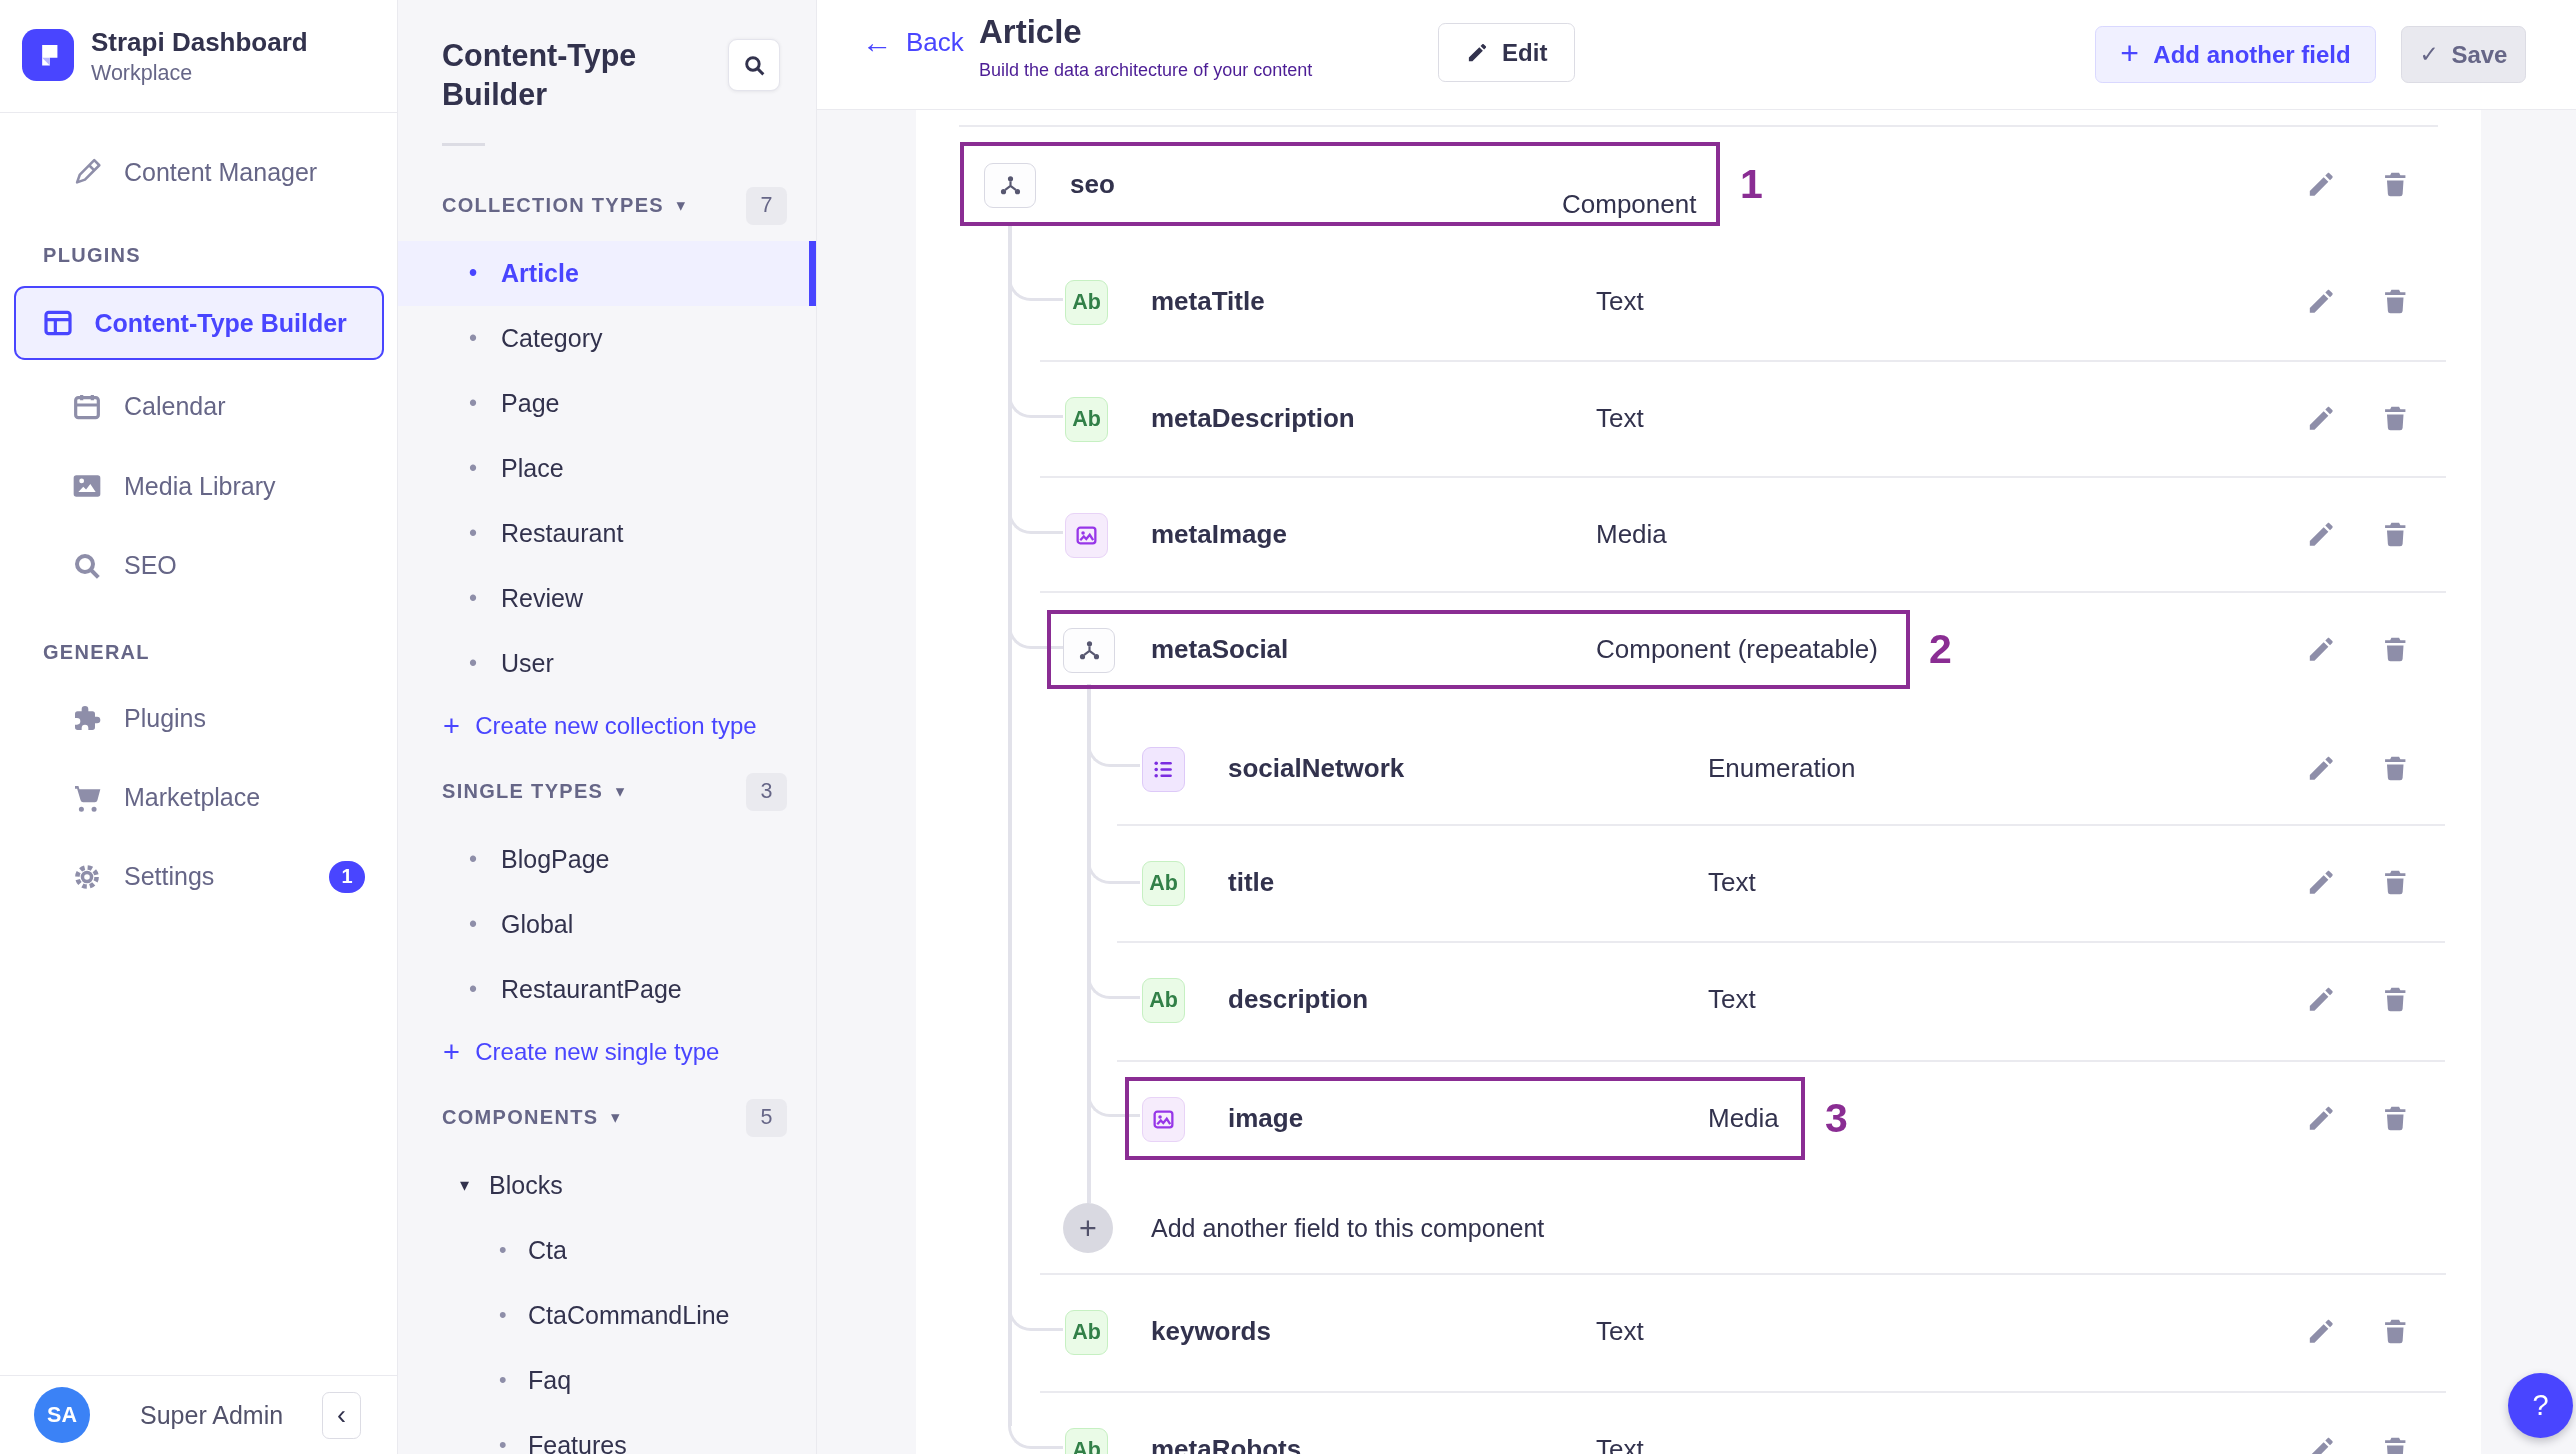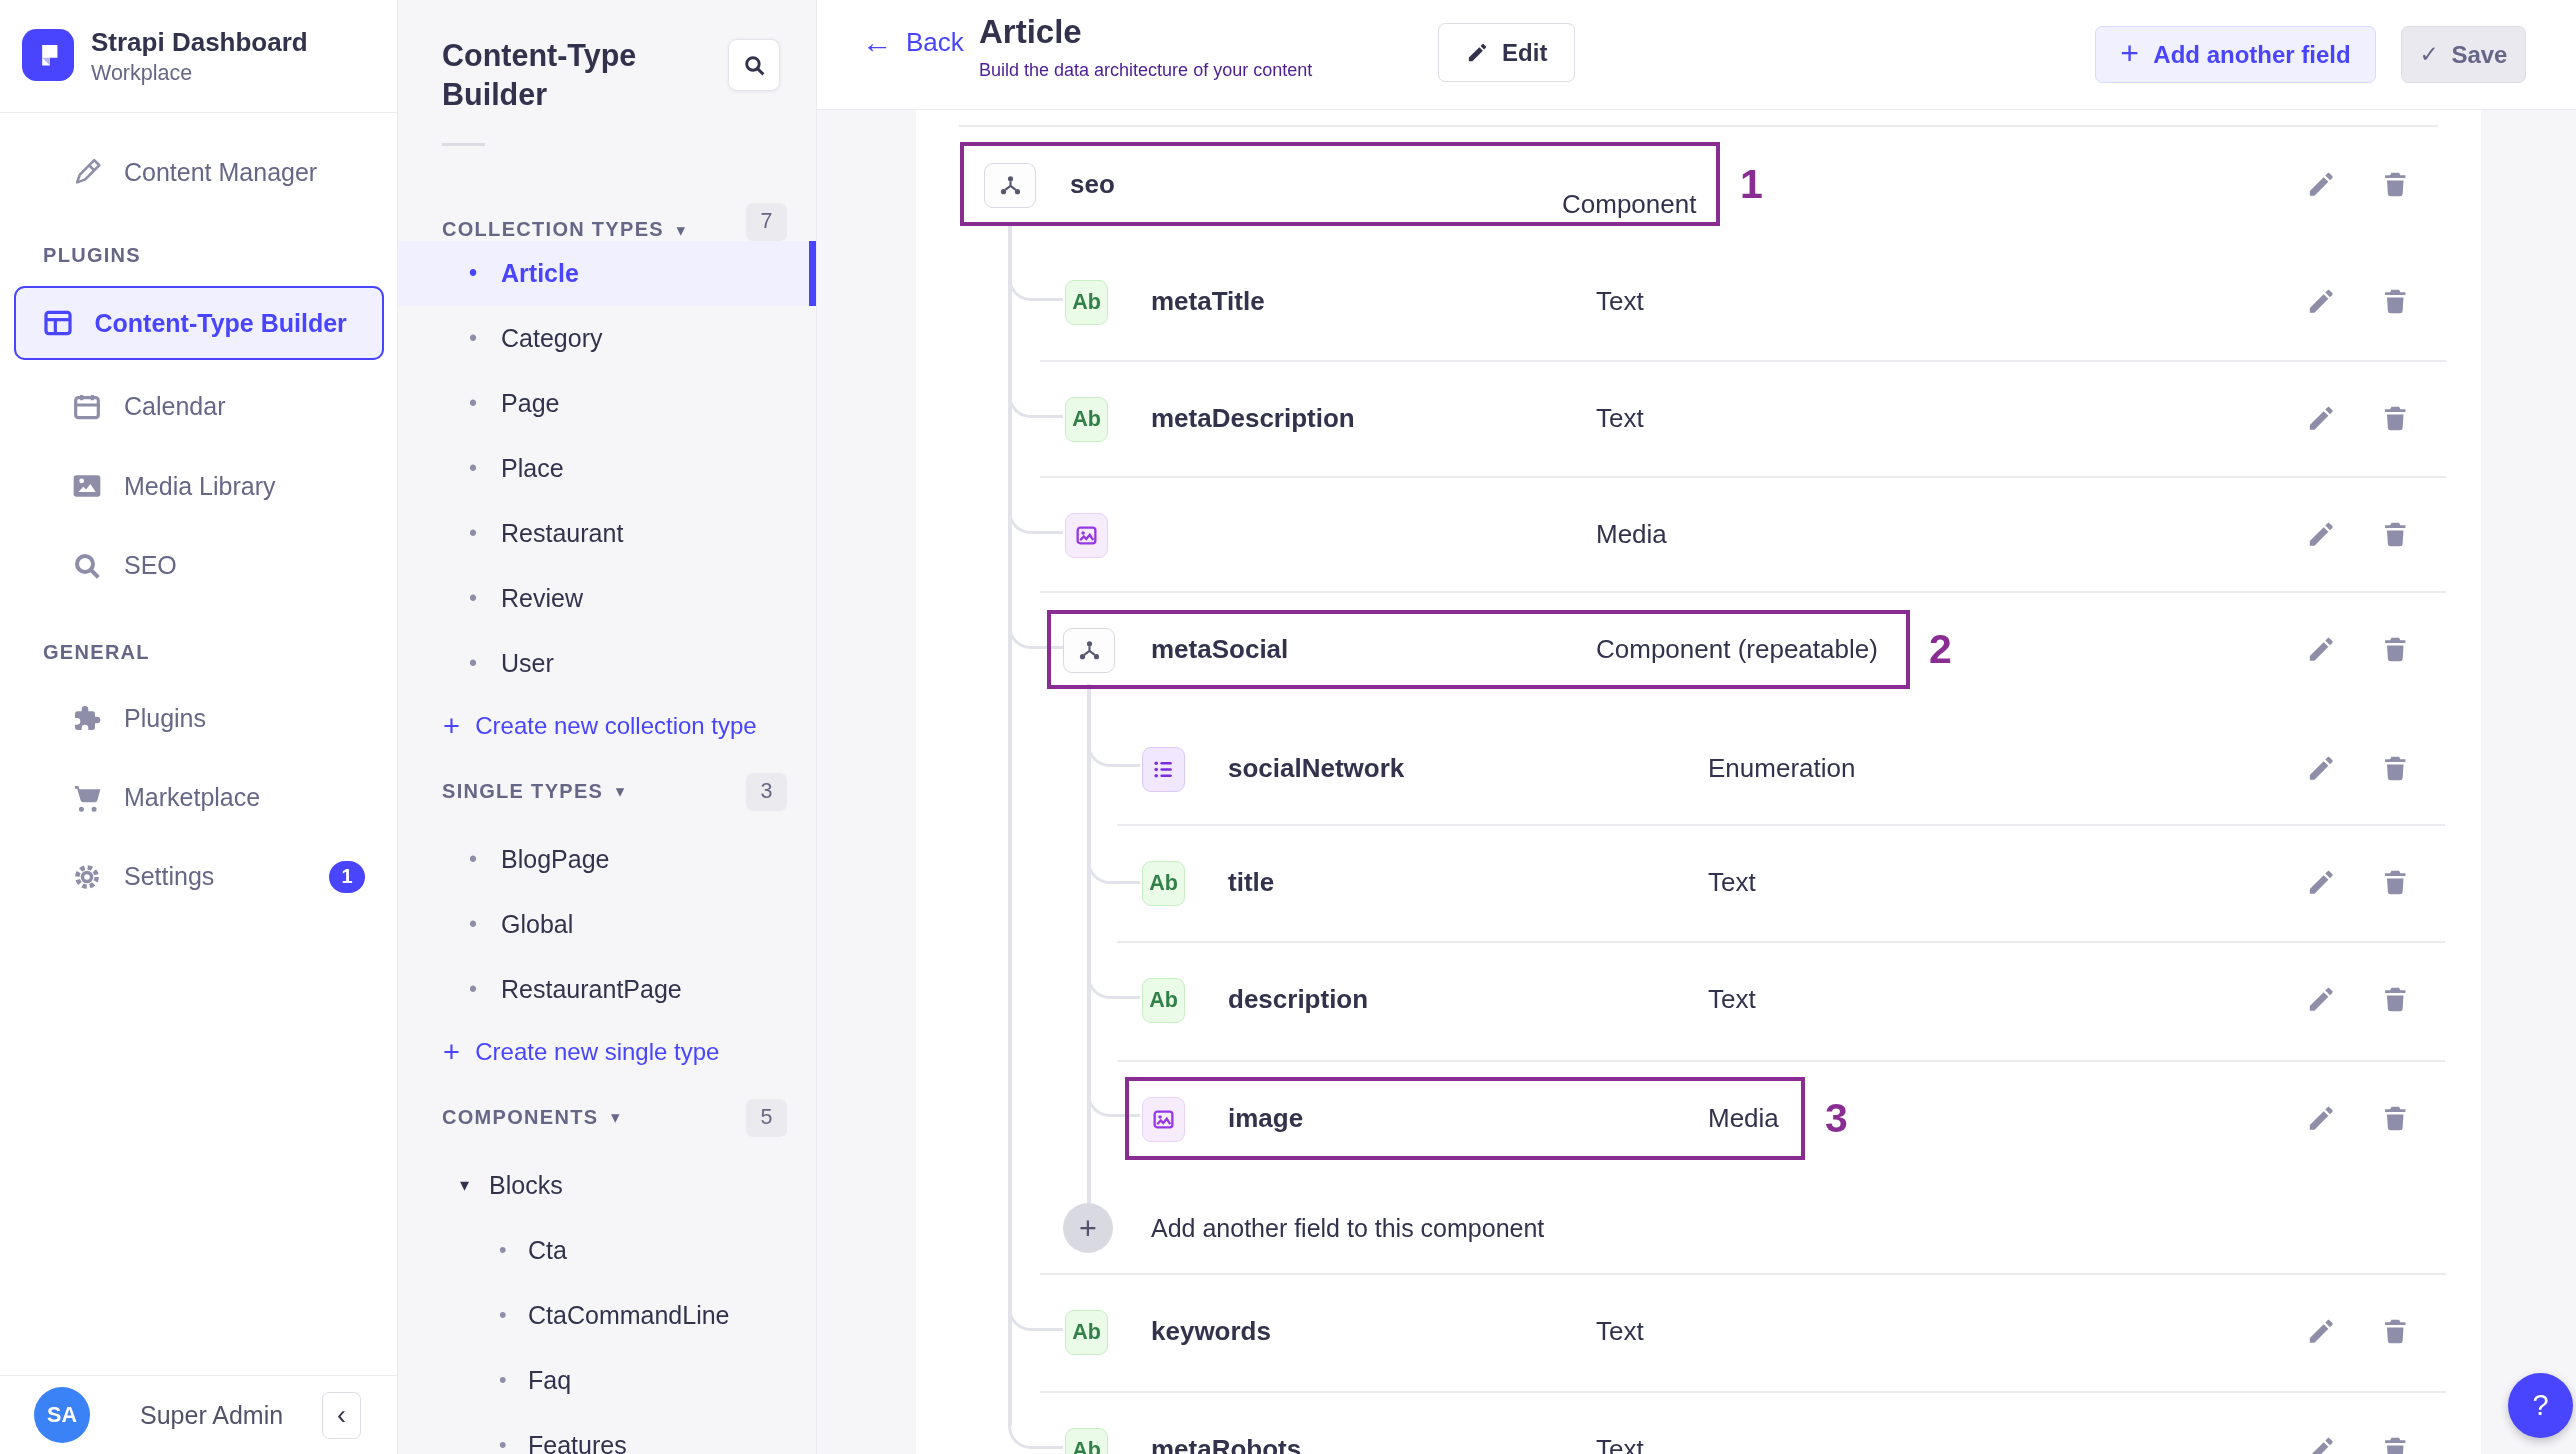--- a/index.html
+++ b/index.html
@@ -32,21 +32,21 @@
 
   
   .subnav { position:absolute; left:398px; top:0; width:419px; height:1454px; background:#f6f6f9; border-right:0.9px solid #eaeaef; overflow:hidden; }
   .subnav-title { margin:36px 0 0 44px; width:251px; font-size:30.5px; line-height:39px; font-weight:700; color:#32324d; }
   .search-btn { position:absolute; left:330px; top:39px; width:52px; height:52px; background:#fff; border:0.9px solid #e4e4ec; border-radius:9px; display:flex; align-items:center; justify-content:center; box-shadow:0 0.9px 3.6px rgba(33,33,52,.08); color:#32324d; }
   .subnav-dash { margin:29px 0 0 44px; width:43px; height:2.7px; background:#dcdce4; }
   .sn-header { height:70px; display:flex; align-items:center; padding:0 29px 0 44px; }
   .sn-header .sh-label { font-size:20px; font-weight:700; letter-spacing:1.3px; color:#666687; }
   .sn-header .sh-chev { margin-left:12.6px; font-size:17px; color:#666687; }
   .count-badge { margin-left:auto; width:41px; height:38px; background:#eaeaef; border-radius:7.2px; font-size:21.5px; color:#666687; display:flex; align-items:center; justify-content:center; }
-  .first-header { margin-top:25px;align-items:flex-end; }
+  .first-header { margin-top:25px; }
   .sn-item { position:relative; height:65px; display:flex; align-items:center; padding-left:71px; font-size:25px; color:#32324d; }
   .sn-item .dot { color:#8e8ea9; margin-right:24px; font-size:23px; }
   .sn-item.active { background:#f0f0ff; color:#4945ff; font-weight:600; }
   .sn-item.active .dot { color:#4945ff; }
   .sn-item.active::after { content:""; position:absolute; right:0; top:0; width:7.2px; height:100%; background:#4945ff; }
   .sn-create { height:61px; display:flex; align-items:center; padding-left:45px; color:#4945ff; font-size:24px; }
   .sn-create .plus { font-size:29px; margin-right:15.3px; font-weight:400; }
   .sn-group { height:65px; display:flex; align-items:center; padding-left:62px; font-size:25px; color:#32324d; font-weight:500; }
   .sn-group .g-chev { font-size:18px; margin-right:20px; color:#32324d; }
   .sn-subitem { height:65px; display:flex; align-items:center; padding-left:101px; font-size:25px; color:#32324d; }
@@ -413,20 +413,21 @@
     </div>
 
     <div class="field-row lvl1" style="top:366px;">
       <span class="ficon media">
         <svg width="25" height="25" viewBox="0 0 24 24">
             <rect x="3.5" y="4.5" width="17" height="15" rx="2.5" fill="none" stroke="currentColor" stroke-width="2.2"></rect>
             <circle cx="8.7" cy="9.5" r="1.7" fill="currentColor"></circle>
             <path d="M6 16.5l3.4-3.6 2.4 2.4 3.3-4 3.3 5.2" fill="none" stroke="currentColor" stroke-width="2.2"></path>
           </svg>
       </span>
+      <span class="fname">metaImage</span>
       <span class="ftype">Media</span>
       <span class="row-action act-edit">
           <svg width="30.5" height="30.5" viewBox="0 0 24 24" fill="currentColor">
             <path d="M3 17.3V21h3.7L17.6 10.1l-3.7-3.7L3 17.3zM20.7 7c.4-.4.4-1 0-1.4l-2.3-2.3c-.4-.4-1-.4-1.4 0l-1.8 1.8 3.7 3.7L20.7 7z"></path>
           </svg>
         </span>
       <span class="row-action act-delete">
           <svg width="30.5" height="30.5" viewBox="0 0 24 24" fill="currentColor">
             <path d="M9 3h6l1 2h4v2H4V5h4l1-2zM5.5 9h13l-.7 10.6a2 2 0 0 1-2 1.9H8.2a2 2 0 0 1-2-1.9L5.5 9z"></path>
           </svg>

